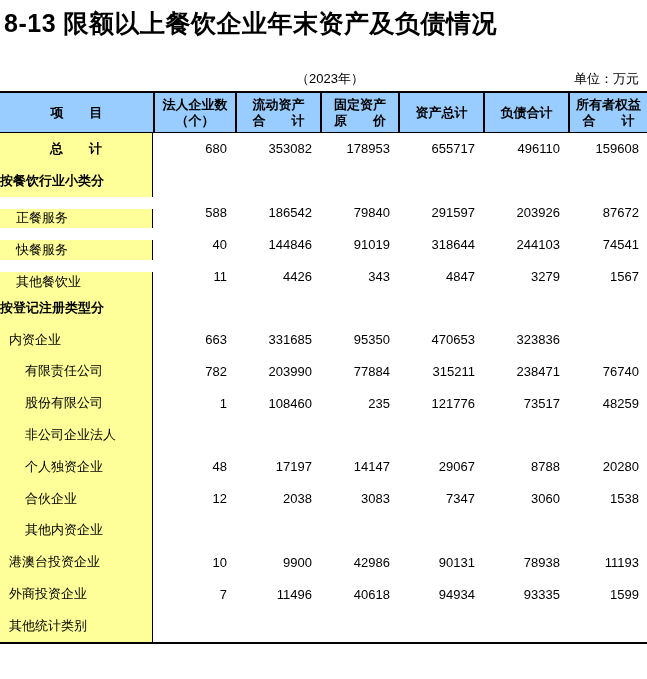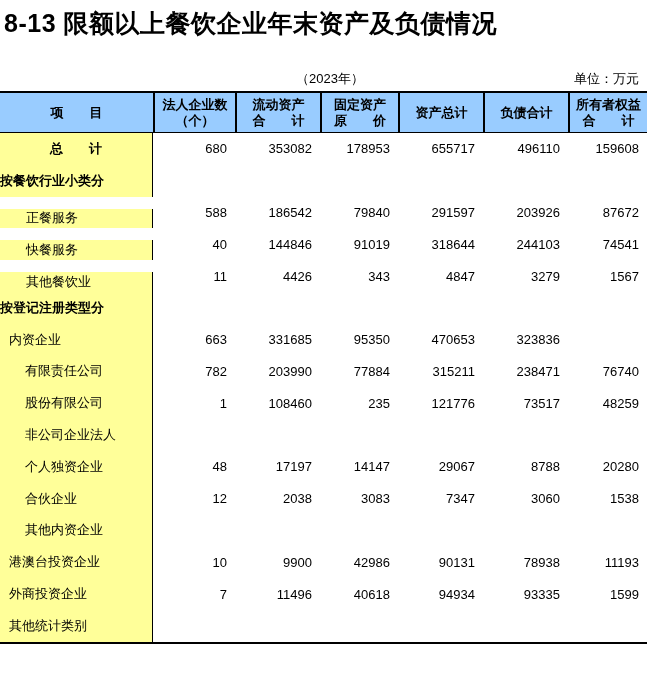--- a/index.html
+++ b/index.html
@@ -58,21 +58,21 @@
   .num-cell {
     display:flex; align-items:center; justify-content:flex-end;
     padding-right:8px; font-size:13px;
   }
   .row > .num-cell:last-child { padding-right:8px; }
 
   .row.total .label-cell { justify-content:center; font-weight:bold; }
   .row.total .num-cell { font-weight:normal;text-align:center; }
   .row.section .label-cell { font-weight:bold; }
   .row.indent-a .label-cell { padding-left:9px; }
-  .row.indent-b .label-cell { padding-left:26px;margin-top:12px; }
+  .row.indent-b .label-cell { padding-left:16px;margin-top:12px; }
   .row.indent-c .label-cell { padding-left:25px; }
 </style>
 </head>
 <body>
 
 <div class="page">
   <div class="title">8-13 限额以上餐饮企业年末资产及负债情况</div>
   <div class="year-note">（2023年）</div>
   <div class="unit-note">单位：万元</div>
 

